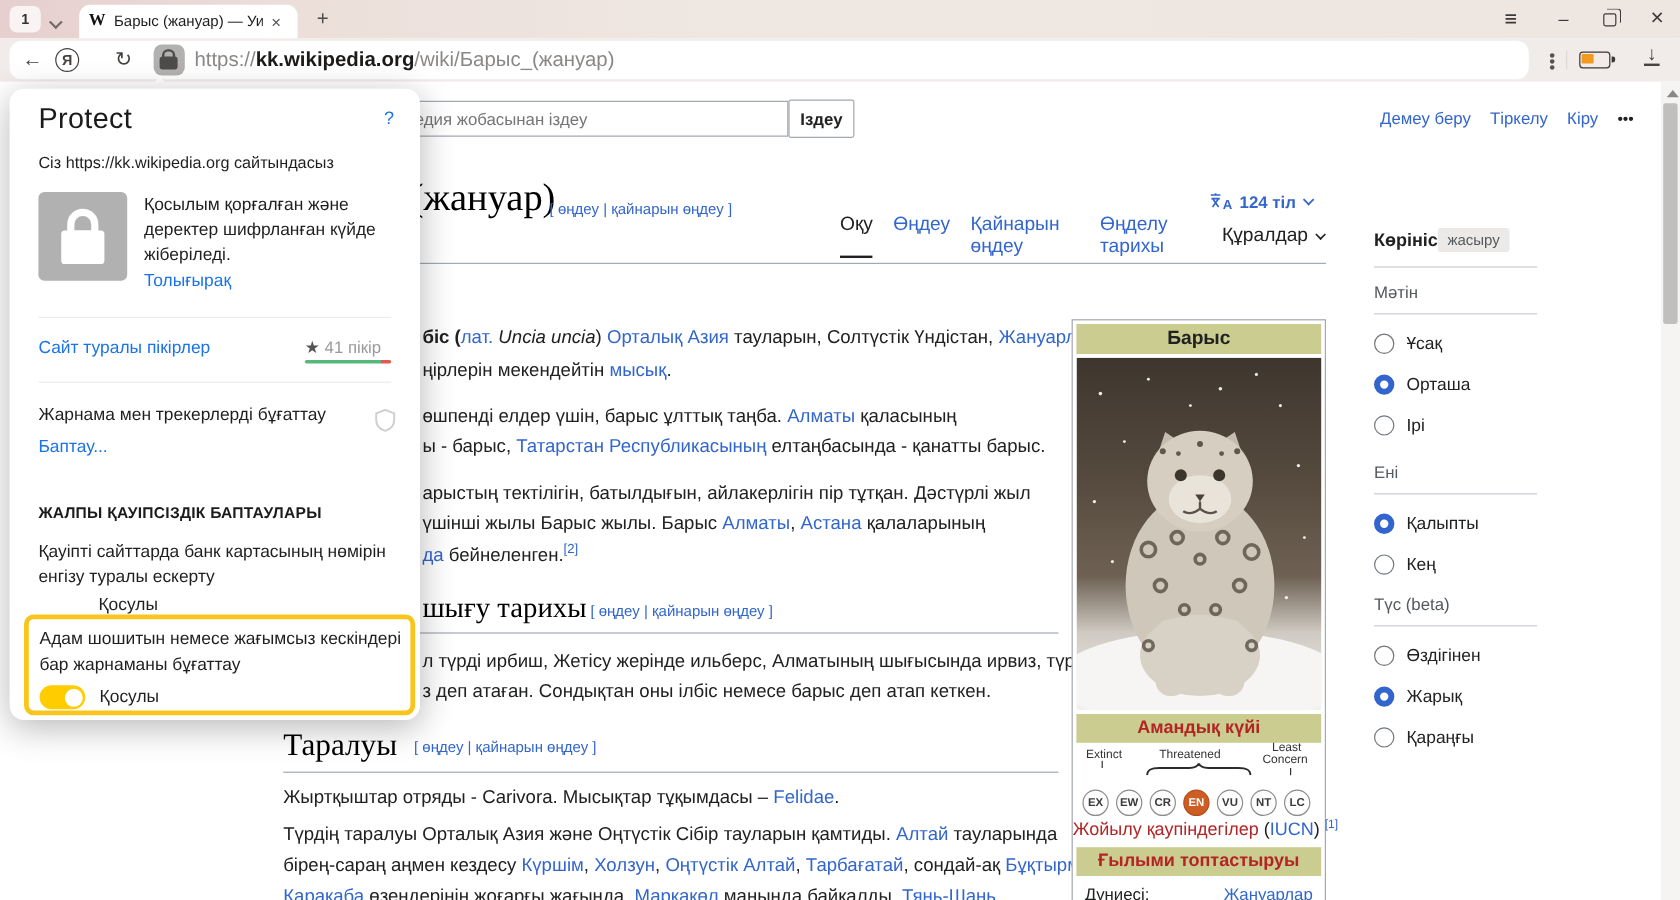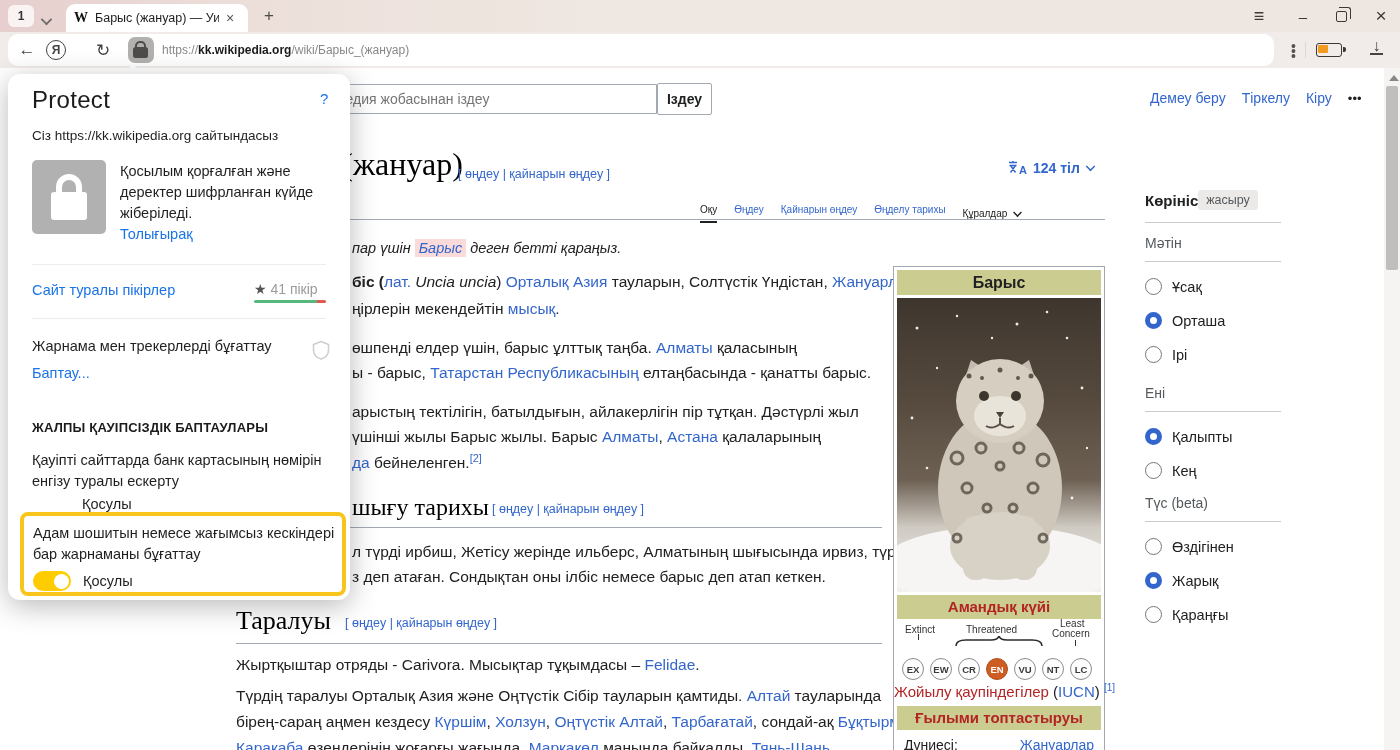--- a/index.html
+++ b/index.html
@@ -31,42 +31,42 @@
   .addrbar { left:0; top:32px; width:1400px; height:36px; background:#f1ece9; }
   .urlfield { left:8px; top:34px; width:1266px; height:32px; background:#fff; border-radius:10px;
               display:flex; align-items:center; }
   .navic { width:38px; text-align:center; font-size:17px; color:#464340; }
   .yicon { width:20px; height:20px; border:1.7px solid #454240; border-radius:50%;
            display:flex; align-items:center; justify-content:center; font-size:12px; font-weight:bold; color:#454240; }
   .lockbtn { width:26px; height:26px; background:#b3b1af; border-radius:7px; position:relative; margin:0 8px 0 6px; }
   .lock-sm-sh { position:absolute; left:7px; top:4px; width:11px; height:10px; border:2.2px solid #4e4c4a;
                 border-radius:5px 5px 0 0; }
   .lock-sm-bd { position:absolute; left:5px; top:10px; width:15px; height:11px; background:#4e4c4a; border-radius:2.5px; }
-  .url { font-size:12px; color:#8a8886; }
+  .url { font-size:17px; color:#8a8886; }
   .url b { color:#1c1b1a; font-weight:bold; }
   .flag { width:13px; height:16px; background:#6e6b68;
           clip-path:polygon(0 0,100% 0,100% 100%,50% 68%,0 100%); }
   .vdots { color:#55524f; font-size:14px; letter-spacing:0; line-height:5px; text-align:center; }
   .battery { width:26px; height:14px; border:1.6px solid #3a3836; border-radius:3px; position:relative; }
   .battery:before { content:""; position:absolute; left:1px; top:1px; width:10px; height:8px; background:#f29a20; border-radius:1px; }
   .battery:after { content:""; position:absolute; right:-5px; top:3px; width:3px; height:5px; background:#3a3836; border-radius:0 2px 2px 0; }
   .dl { font-size:16px; color:#464340; line-height:12px; text-align:center; }
   .dl .bar { display:block; width:13px; height:2px; background:#464340; margin:1px auto 0; }
 
   
   .wlink { color:#3366cc; text-decoration:none; }
   .body-text { font-size:15.5px; color:#202122; white-space:nowrap; }
   .serif { font-family:"Liberation Serif","DejaVu Serif",serif; }
   .editlinks { font-size:12.5px; color:#3366cc; }
   .searchinput { left:298px; top:84px; width:359px; height:30px; border:1px solid #a2a9b1; border-radius:2px 0 0 2px;
                  padding:0 9px; font-size:14px; color:#202122; font-family:inherit; }
   .searchbtn { left:657px; top:83px; width:55px; height:32px; background:#fff; border:1px solid #a2a9b1;
                font-size:14px; font-weight:bold; color:#202122; border-radius:2px; font-family:inherit; }
   .toplinks { left:1150px; top:90px; font-size:14px; display:flex; gap:16px; align-items:center; }
-  .vtabs { left:700px; top:204px; width:405px; display:flex; gap:17px; font-size:10px; }
+  .vtabs { left:700px; top:179px; width:405px; display:flex; gap:17px; font-size:16px; }
   .vtab-active { color:#202122; border-bottom:2px solid #202122; padding-bottom:6px; }
   .rule { background:#a2a9b1; height:1px; }
   .hl2 { font-size:24px; color:#000; }
   .statusred { color:#b32425; }
 
   
   .infobox { left:893px; top:266px; width:212px; height:490px; border:1px solid #a2a9b1; background:#fff; }
   .ib-head { background:#cbcc8f; text-align:center; font-weight:bold; }
   .circle { width:22px; height:22px; border:1px solid #8d8d8d; border-radius:50%; background:#fdfdfd;
             display:flex; align-items:center; justify-content:center; font-size:9.5px; font-weight:bold; color:#3a3a3a; }
@@ -169,25 +169,20 @@
     <a class="wlink">Өңдеу</a>
     <a class="wlink">Қайнарын өңдеу</a>
     <a class="wlink">Өңделу тарихы</a>
     <span style="color:#202122;display:flex;align-items:center;gap:6px;">
         <span>Құралдар</span>
         <span class="chev" style="border-color:#202122;transform:rotate(45deg) scale(.7);margin-top:-3px;"></span>
       </span>
   </div>
   <div class="abs rule" style="left:236px;top:219px;width:869px;"></div>
 
-  <div class="abs body-text" style="left:352px;top:240px;font-style:italic;font-size:14.5px;">
-    <span>пар үшін</span>
-    <a class="wlink" style="background:#fbdada;padding:1px 4px;">Барыс</a>
-    <span>деген бетті қараңыз.</span>
-  </div>
 
   <div class="abs body-text" style="left:352px;top:273px;"><b><span>біс (</span></b><a class="wlink">лат.</a><span> </span><i>Uncia uncia</i><span>) </span><a class="wlink">Орталық Азия</a><span> тауларын, Солтүстік Үндістан, </span><a class="wlink">Жануарлар</a><span>,</span></div>
   <div class="abs body-text" style="left:352px;top:300px;"><span>ңірлерін мекендейтін </span><a class="wlink">мысық</a><span>.</span></div>
 
   <div class="abs body-text" style="left:352px;top:339px;"><span>өшпенді елдер үшін, барыс ұлттық таңба. </span><a class="wlink">Алматы</a><span> қаласының</span></div>
   <div class="abs body-text" style="left:352px;top:364px;"><span>ы - барыс, </span><a class="wlink">Татарстан Республикасының</a><span> елтаңбасында - қанатты барыс.</span></div>
 
   <div class="abs body-text" style="left:352px;top:403px;">арыстың тектілігін, батылдығын, айлакерлігін пір тұтқан. Дәстүрлі жыл</div>
   <div class="abs body-text" style="left:352px;top:428px;"><span>үшінші жылы Барыс жылы. Барыс </span><a class="wlink">Алматы</a><span>, </span><a class="wlink">Астана</a><span> қалаларының</span></div>
   <div class="abs body-text" style="left:352px;top:452px;"><a class="wlink">да</a><span> бейнеленген.</span><sup style="font-size:11px;"><a class="wlink">[2]</a></sup></div>

